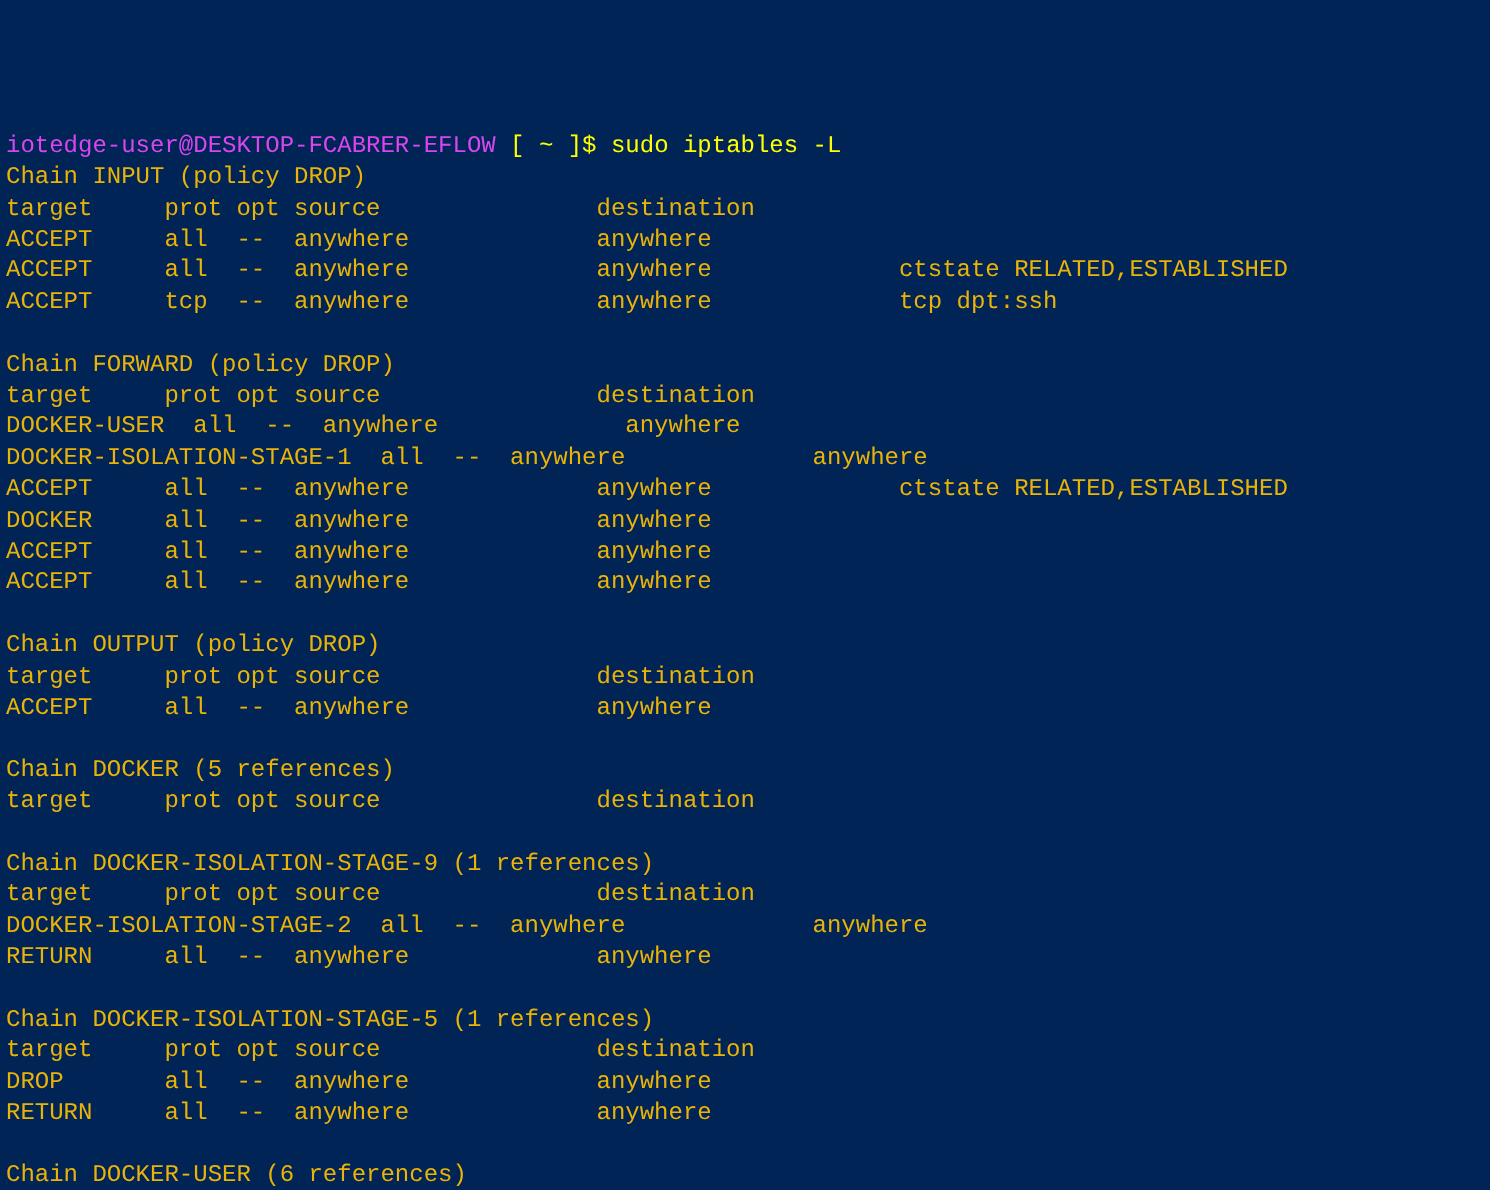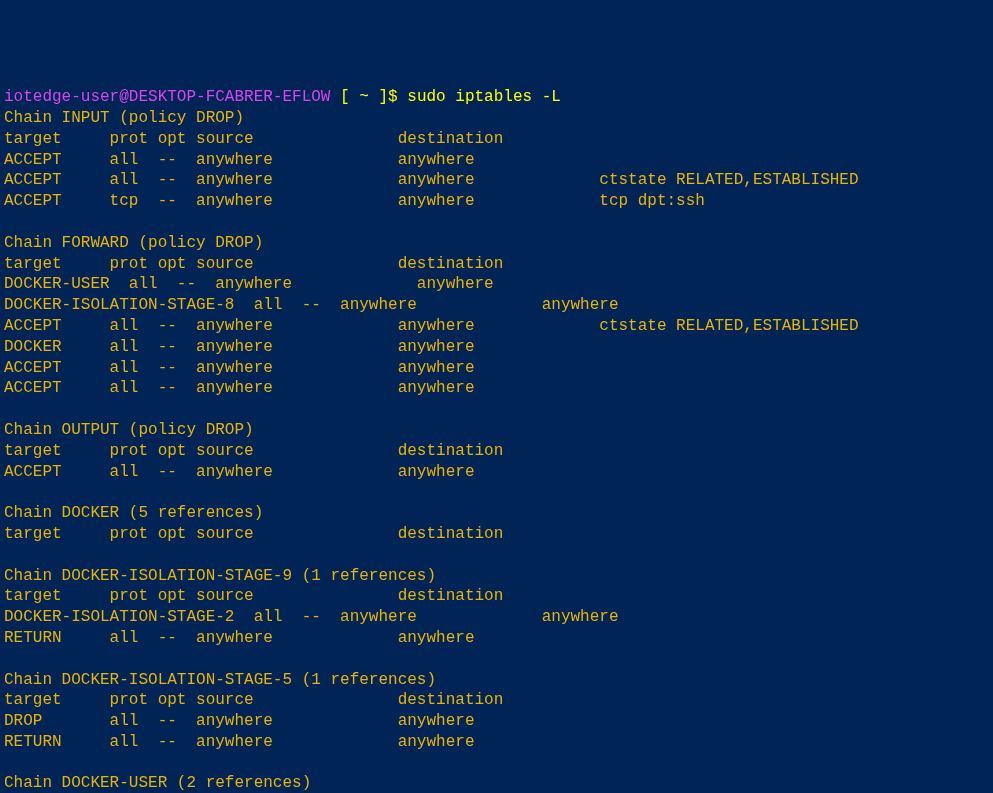--- a/index.html
+++ b/index.html
@@ -40,21 +40,21 @@
 <div><span class="prompt-user">iotedge-user@DESKTOP-FCABRER-EFLOW</span><span class="prompt-bracket"> [ </span><span class="prompt-bracket">~</span><span class="prompt-bracket"> ]$ </span><span class="command">sudo iptables -L</span>
 <span class="output">Chain INPUT (policy DROP)</span>
 <span class="output">target     prot opt source               destination</span>
 <span class="output">ACCEPT     all  --  anywhere             anywhere</span>
 <span class="output">ACCEPT     all  --  anywhere             anywhere             ctstate RELATED,ESTABLISHED</span>
 <span class="output">ACCEPT     tcp  --  anywhere             anywhere             tcp dpt:ssh</span>
 
 <span class="output">Chain FORWARD (policy DROP)</span>
 <span class="output">target     prot opt source               destination</span>
 <span class="output">DOCKER-USER  all  --  anywhere             anywhere</span>
-<span class="output">DOCKER-ISOLATION-STAGE-8  all  --  anywhere             anywhere</span>
+<span class="output">DOCKER-ISOLATION-STAGE-1  all  --  anywhere             anywhere</span>
 <span class="output">ACCEPT     all  --  anywhere             anywhere             ctstate RELATED,ESTABLISHED</span>
 <span class="output">DOCKER     all  --  anywhere             anywhere</span>
 <span class="output">ACCEPT     all  --  anywhere             anywhere</span>
 <span class="output">ACCEPT     all  --  anywhere             anywhere</span>
 
 <span class="output">Chain OUTPUT (policy DROP)</span>
 <span class="output">target     prot opt source               destination</span>
 <span class="output">ACCEPT     all  --  anywhere             anywhere</span>
 
 <span class="output">Chain DOCKER (5 references)</span>
@@ -63,18 +63,18 @@
 <span class="output">Chain DOCKER-ISOLATION-STAGE-9 (1 references)</span>
 <span class="output">target     prot opt source               destination</span>
 <span class="output">DOCKER-ISOLATION-STAGE-2  all  --  anywhere             anywhere</span>
 <span class="output">RETURN     all  --  anywhere             anywhere</span>
 
 <span class="output">Chain DOCKER-ISOLATION-STAGE-5 (1 references)</span>
 <span class="output">target     prot opt source               destination</span>
 <span class="output">DROP       all  --  anywhere             anywhere</span>
 <span class="output">RETURN     all  --  anywhere             anywhere</span>
 
-<span class="output">Chain DOCKER-USER (2 references)</span>
+<span class="output">Chain DOCKER-USER (6 references)</span>
 
 </div>
 
 
 
 
 </body></html>

